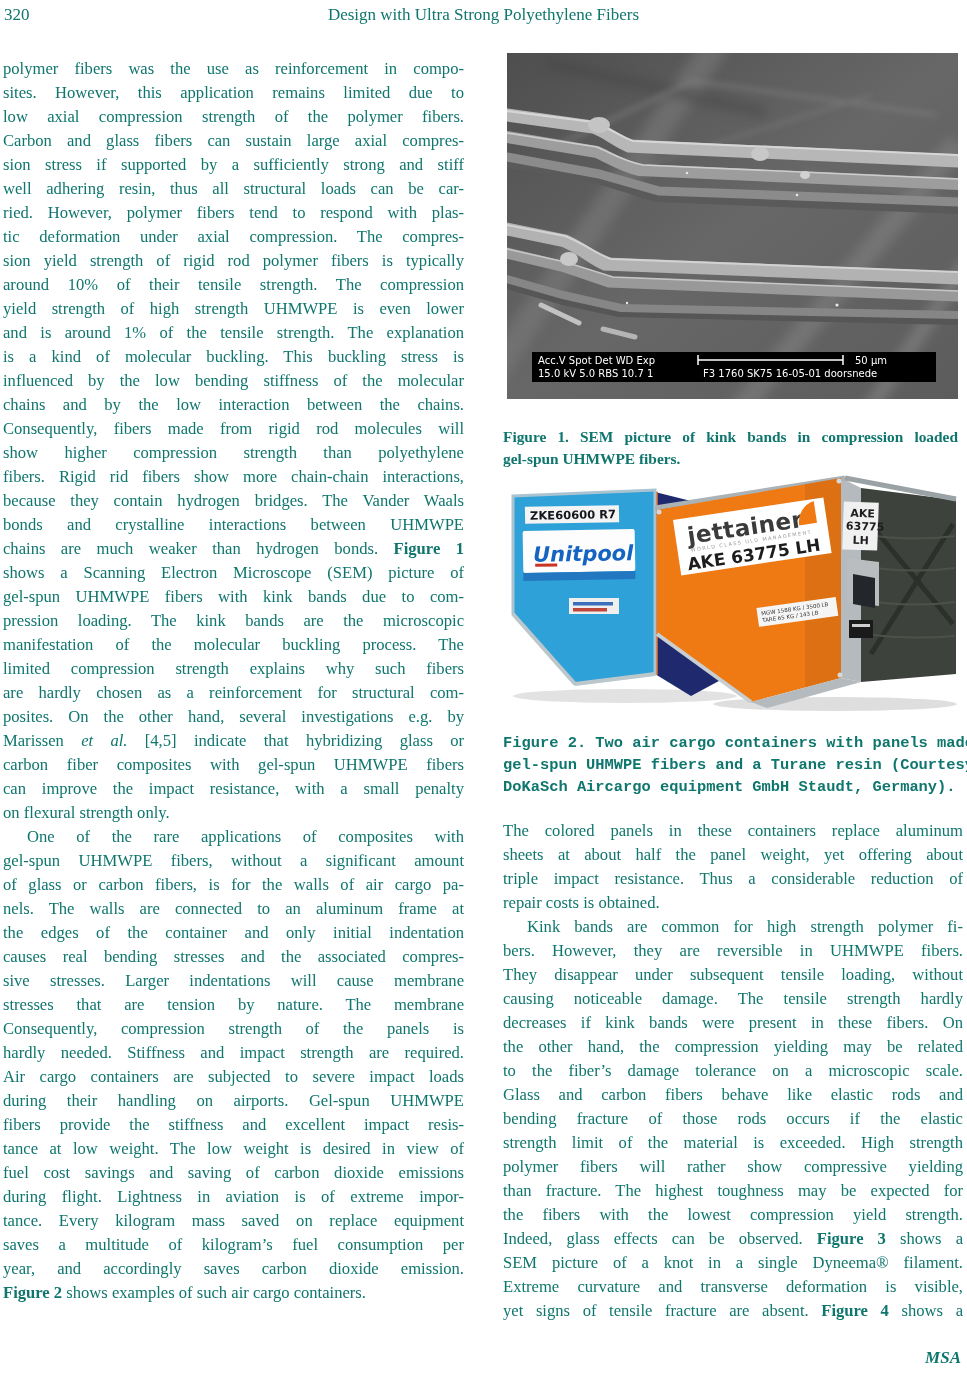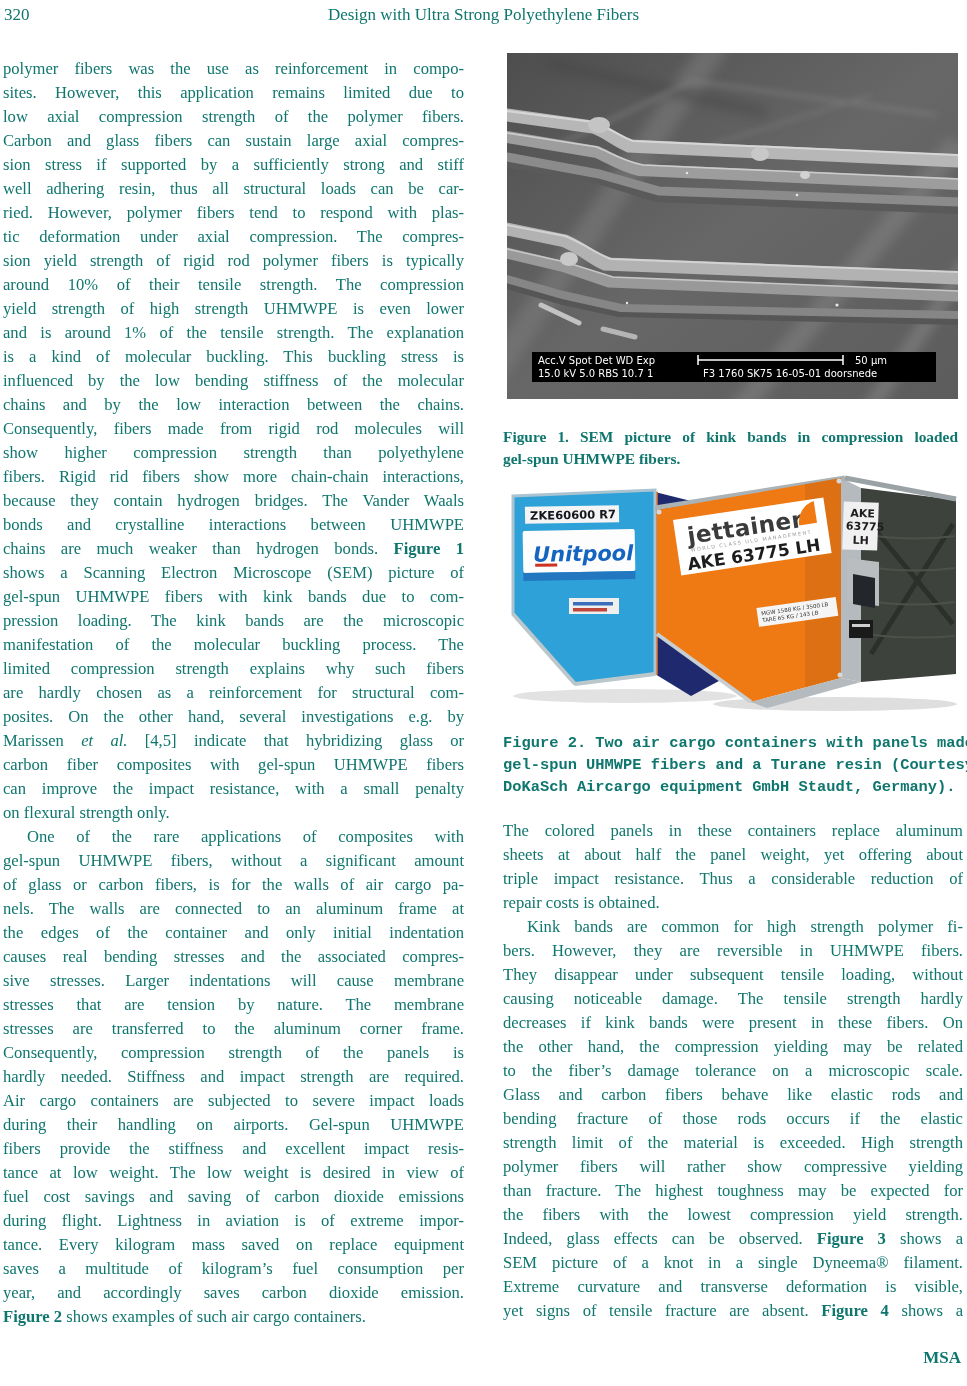--- a/index.html
+++ b/index.html
@@ -10,21 +10,21 @@
   .col{position:absolute;}
   .tline{white-space:nowrap;text-align:justify;text-align-last:justify;
          line-height:24px;height:24px;font-size:16.6px;}
   .tline.last{text-align-last:left;}
   .tline.indent{text-indent:24px;}
   .tline .b{font-weight:bold;}
   .tline .i{font-style:italic;}
   .caption .tline{font-weight:bold;font-size:15.4px;line-height:22px;height:22px;}
   .fig{position:absolute;}
   .ftr-copy{position:absolute;left:4px;top:1348px;font-size:17px;margin-top:35px;}
-  .ftr-j{position:absolute;right:6px;top:1348px;font-size:17px;font-weight:bold;}
+  .ftr-j{position:absolute;right:6px;top:1348px;font-size:17px;font-weight:bold;font-style:italic;}
   svg text{font-family:"DejaVu Sans",sans-serif;}
 </style>
 </head>
 <body>
 
 <div class="page">
 
   <div class="hdr-num">320</div>
   <div class="hdr-title">Design with Ultra Strong Polyethylene Fibers</div>
 
@@ -62,21 +62,20 @@
       <div class="tline"><span>can improve the impact resistance, with a small penalty</span></div>
       <div class="tline last"><span>on flexural strength only.</span></div>
       <div class="tline indent"><span>One of the rare applications of composites with</span></div>
       <div class="tline"><span>gel-spun UHMWPE fibers, without a significant amount</span></div>
       <div class="tline"><span>of glass or carbon fibers, is for the walls of air cargo pa-</span></div>
       <div class="tline"><span>nels. The walls are connected to an aluminum frame at</span></div>
       <div class="tline"><span>the edges of the container and only initial indentation</span></div>
       <div class="tline"><span>causes real bending stresses and the associated compres-</span></div>
       <div class="tline"><span>sive stresses. Larger indentations will cause membrane</span></div>
       <div class="tline"><span>stresses that are tension by nature. The membrane</span></div>
-      <div class="tline"><span>stresses are transferred to the aluminum corner frame.</span></div>
       <div class="tline"><span>Consequently, compression strength of the panels is</span></div>
       <div class="tline"><span>hardly needed. Stiffness and impact strength are required.</span></div>
       <div class="tline"><span>Air cargo containers are subjected to severe impact loads</span></div>
       <div class="tline"><span>during their handling on airports. Gel-spun UHMWPE</span></div>
       <div class="tline"><span>fibers provide the stiffness and excellent impact resis-</span></div>
       <div class="tline"><span>tance at low weight. The low weight is desired in view of</span></div>
       <div class="tline"><span>fuel cost savings and saving of carbon dioxide emissions</span></div>
       <div class="tline"><span>during flight. Lightness in aviation is of extreme impor-</span></div>
       <div class="tline"><span>tance. Every kilogram mass saved on replace equipment</span></div>
       <div class="tline"><span>saves a multitude of kilogram’s fuel consumption per</span></div>

